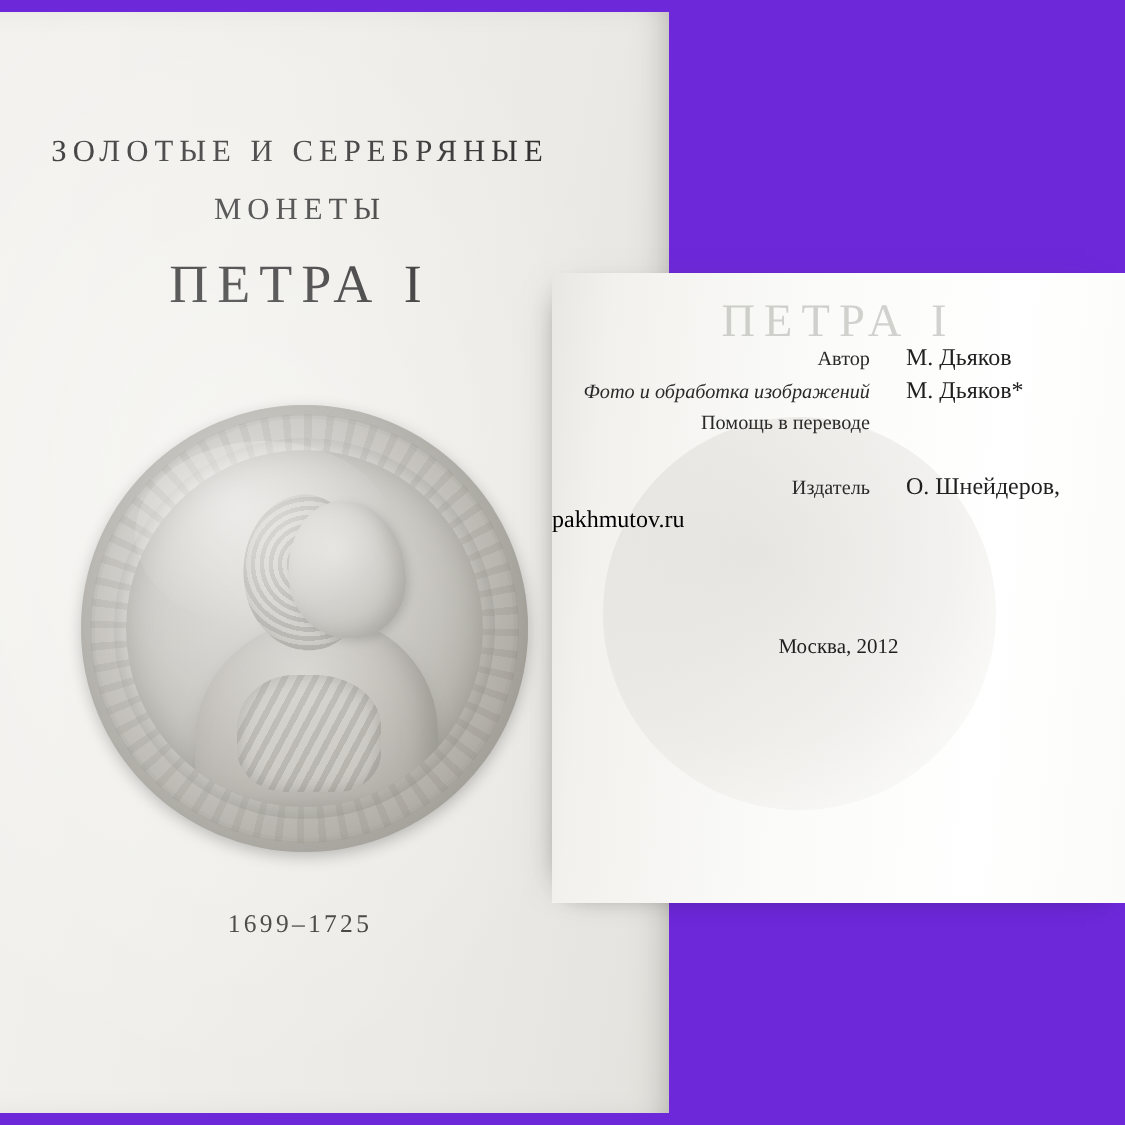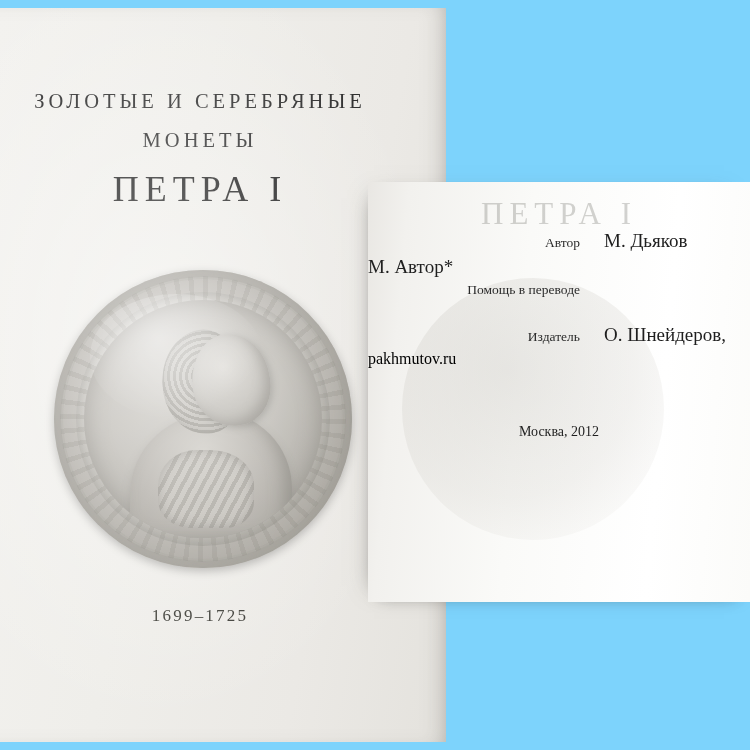--- a/index.html
+++ b/index.html
@@ -10,21 +10,21 @@
   body {
     width: 750px;
     height: 750px;
     font-family: "Liberation Serif", serif;
     overflow: hidden;
   }
   .scene {
     position: relative;
     width: 750px;
     height: 750px;
-    background: #7dd3fc;
+    background: #6d28d9;
   }
 
   
   .title-page {
     position: absolute;
     left: 0px;
     top: 8px;
     width: 446px;
     height: 734px;
     background: linear-gradient(100deg, #f3f2ef 0%, #efeeea 38%, #ebe9e5 72%, #e4e2dd 100%);
@@ -228,21 +228,21 @@
   }
   .crow .lbl {
     width: 212px;
     text-align: right;
     padding-right: 24px;
     font-size: 13.5px;
     color: #2a2a2a;
   }
   .crow .lbl.italic { font-style: italic; }
   .crow .val {
-    font-size: 19px;
+    font-size: 16px;
     color: #1f1f1f;
     white-space: nowrap;
   }
   .pub-block { margin-top: 26px; }
   .place {
     position: absolute;
     left: 0;
     top: 242px;
     width: 100%;
     text-align: center;
@@ -297,21 +297,22 @@
     <div class="credits-content">
 
       <div class="credits-rows">
 
         <div class="crow">
           <div class="lbl">Автор</div>
           <div class="val">М. Дьяков</div>
         </div>
 
         <div class="crow">
-          <div class="val">М. Автор*</div>
+          <div class="lbl italic">Фото и обработка изображений</div>
+          <div class="val">М. Дьяков*</div>
         </div>
 
         <div class="crow">
           <div class="lbl">Помощь в переводе</div>
         </div>
 
         <div class="crow pub-block">
           <div class="lbl">Издатель</div>
           <div class="val">О. Шнейдеров,</div>
         </div>

